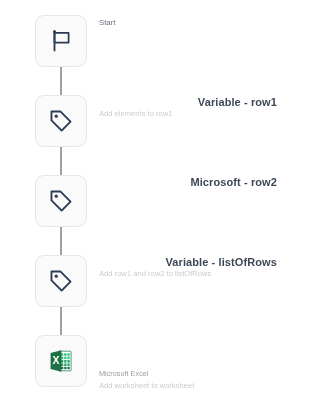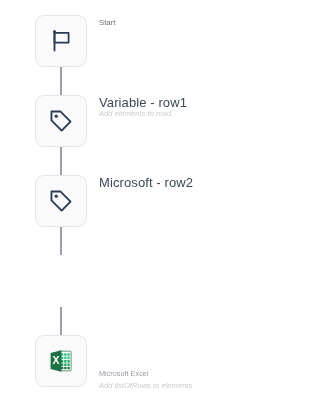--- a/index.html
+++ b/index.html
@@ -50,40 +50,40 @@
     height: 26px;
     display: block;
   }
   .node-text {
     position: absolute;
     left: 99px;
     top: 2px;
     width: 178px;
   }
   .node-title {
-    font-size: 13px;
-    font-weight: normal;
+    font-size: 11px;
+    font-weight: bold;
     color: #3c4858;
     line-height: 11px;
     letter-spacing: 0.1px;
     white-space: nowrap;
+    text-align: right;
   }
   .node-subtitle {
     font-size: 7.3px;
     color: #9aa0a6;
     line-height: 10.5px;
     white-space: nowrap;
     margin-top: 32px;
   }
   .node-desc {
     font-size: 7.6px;
     color: #c8cbd0;
     line-height: 11px;
     white-space: nowrap;
-    font-style: italic;
   }
   .plain-label {
     font-size: 7.8px;
     color: #6b7280;
     line-height: 11px;
     white-space: nowrap;
   }
 </style>
 </head>
 <body>
@@ -126,35 +126,47 @@
       <svg class="node-icon" viewBox="0 0 24 24" fill="none">
         <path d="M3.2 3.2 H11.4 L20.8 12.6 L12.6 20.8 L3.2 11.4 Z" stroke="#2b3a55" stroke-width="1.7" stroke-linejoin="round" fill="none"></path>
         <circle cx="7.6" cy="7.6" r="1.5" fill="#2b3a55"></circle>
       </svg>
     </div>
     <div class="node-text">
       <div class="node-title">Microsoft - row2</div>
     </div>
   </div>
 
+  <div class="node" style="top:255px;">
+    <div class="node-card">
+      <svg class="node-icon" viewBox="0 0 24 24" fill="none">
+        <path d="M3.2 3.2 H11.4 L20.8 12.6 L12.6 20.8 L3.2 11.4 Z" stroke="#2b3a55" stroke-width="1.7" stroke-linejoin="round" fill="none"></path>
+        <circle cx="7.6" cy="7.6" r="1.5" fill="#2b3a55"></circle>
+      </svg>
+    </div>
+    <div class="node-text">
+      <div class="node-title">Variable - listOfRows</div>
+      <div class="node-desc">Add row1 and row2 to listOfRows</div>
+    </div>
+  </div>
 
   <div class="node" style="top:335px;">
     <div class="node-card">
       <svg class="node-icon" viewBox="0 0 26 26">
         <rect x="10.5" y="3.2" width="12.6" height="19.6" rx="0.8" fill="#ffffff" stroke="#1e7145" stroke-width="0.7"></rect>
         <rect x="12.1" y="5.2" width="9.6" height="2.6" fill="#33c481"></rect>
         <rect x="12.1" y="8.6" width="9.6" height="2.6" fill="#33c481"></rect>
         <rect x="12.1" y="12.0" width="9.6" height="2.6" fill="#21a366"></rect>
         <rect x="12.1" y="15.4" width="9.6" height="2.6" fill="#21a366"></rect>
         <rect x="12.1" y="18.8" width="9.6" height="2.4" fill="#1e7145"></rect>
         <rect x="15.3" y="4.6" width="0.9" height="17.2" fill="#ffffff"></rect>
         <rect x="18.5" y="4.6" width="0.9" height="17.2" fill="#ffffff"></rect>
         <path d="M2.6 5.0 L13.4 2.2 V23.8 L2.6 21.0 Z" fill="#1e7145"></path>
         <text x="8.0" y="16.2" font-family="'Liberation Sans', sans-serif" font-size="10.5" font-weight="bold" fill="#ffffff" text-anchor="middle">X</text>
       </svg>
     </div>
     <div class="node-text">
       <div class="node-subtitle">Microsoft Excel</div>
-      <div class="node-desc">Add listOfRows to elements</div>
+      <div class="node-desc">Add worksheet to worksheet</div>
     </div>
   </div>
 
 </div>
 
 </body></html>

